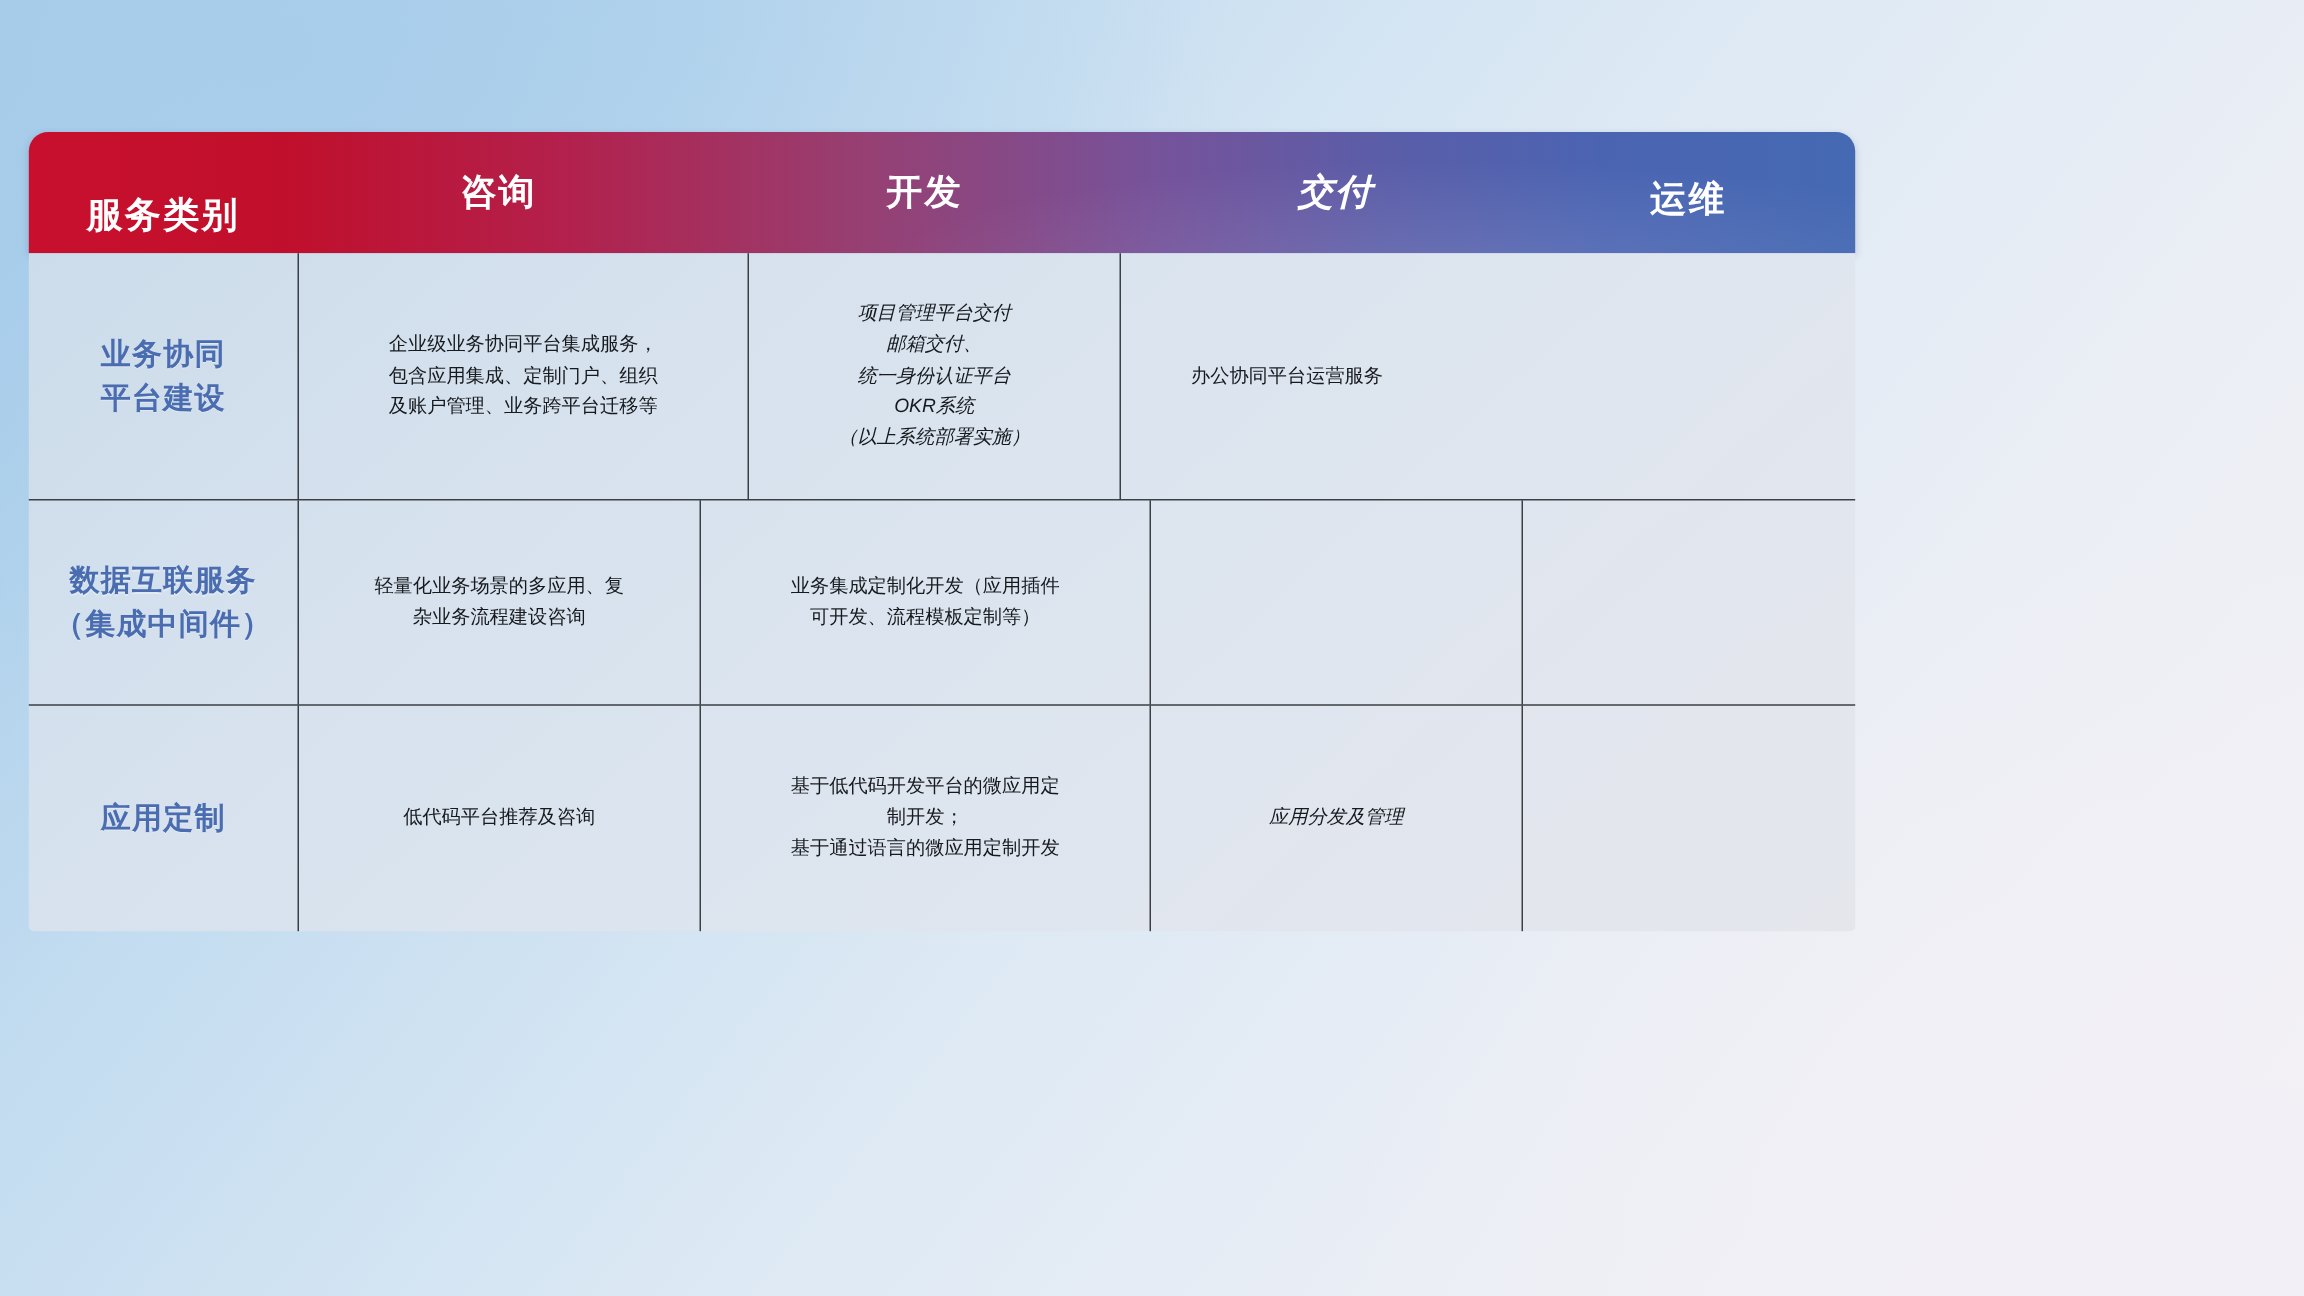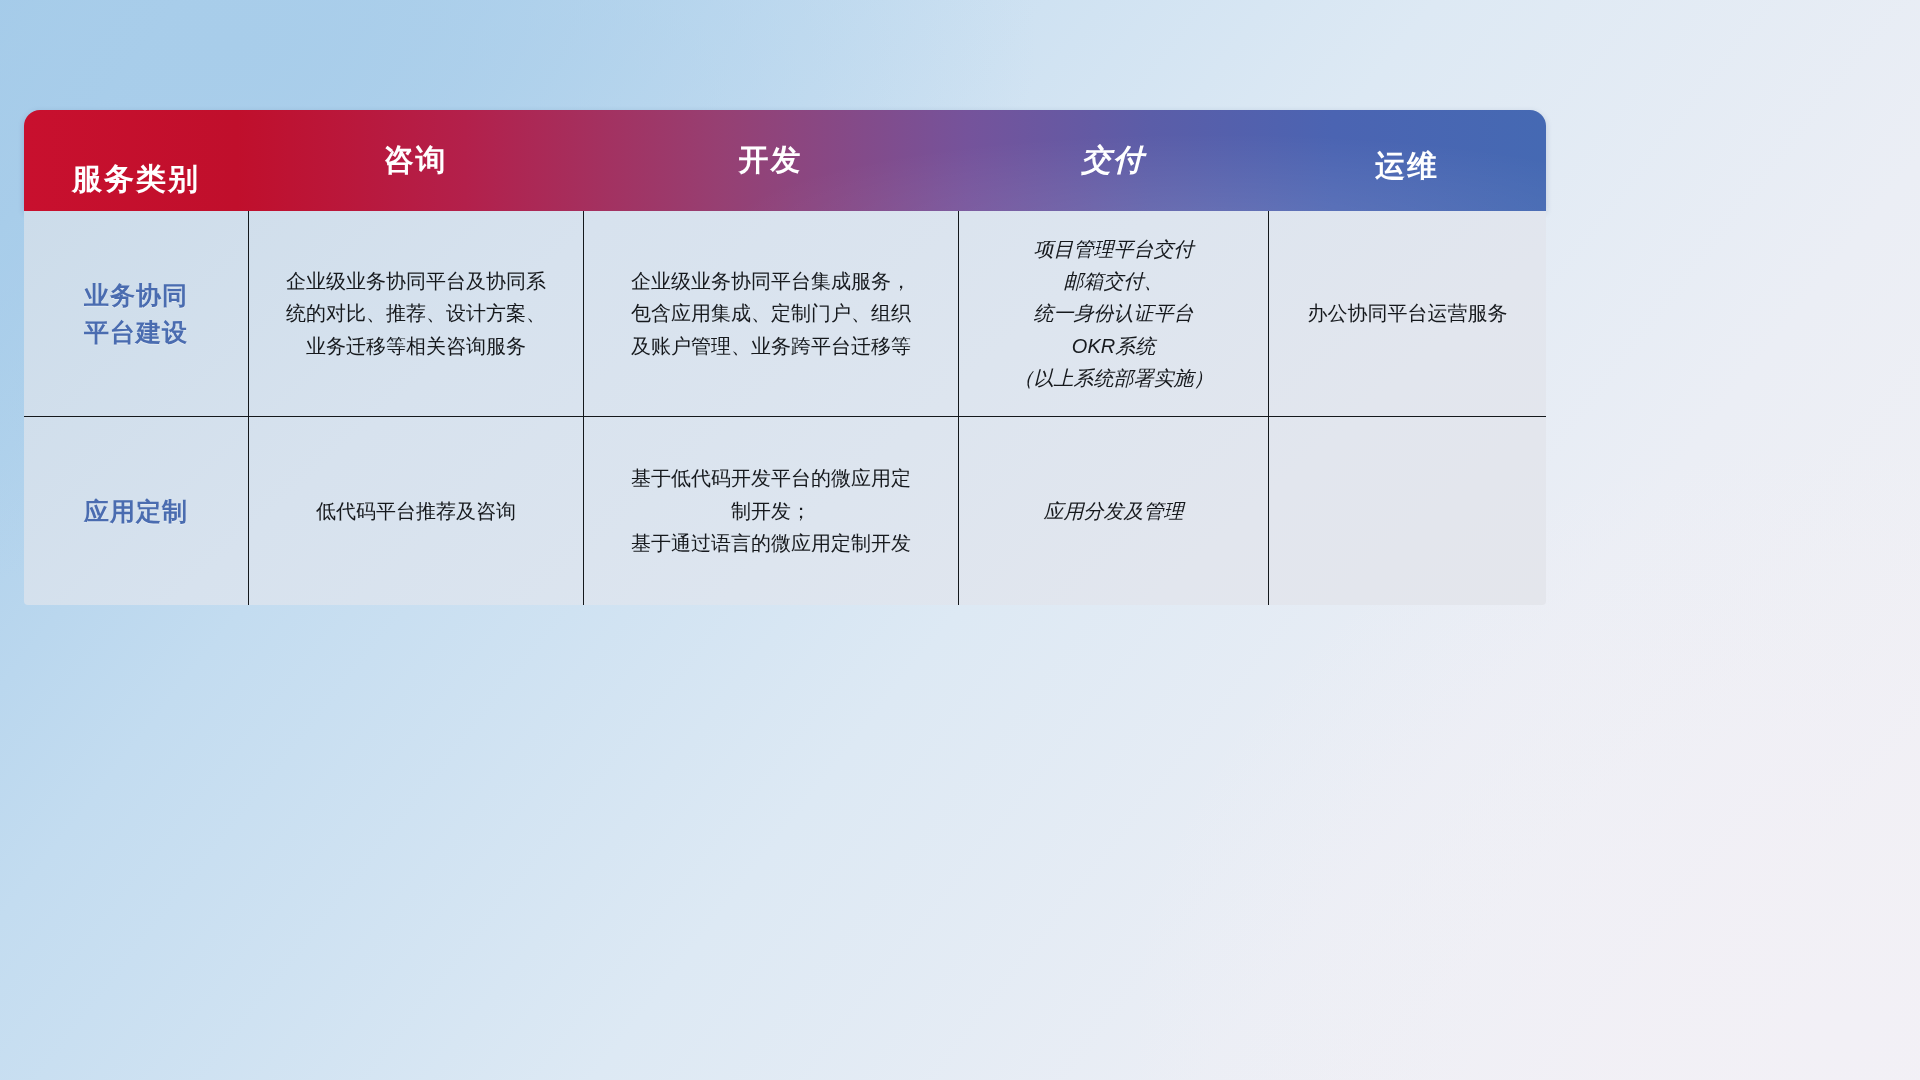--- a/index.html
+++ b/index.html
@@ -54,21 +54,21 @@
     background:linear-gradient(138deg,#ccdcea 0%,#d7e2ee 30%,#dde5ef 58%,#e2e6ee 80%,#e4e6ec 100%);
     border-radius:0 0 4px 4px;
   }
   .trow{display:flex;position:relative;}
   .trow + .trow{border-top:1.5px solid #14181c;}
 
   .td{
     position:relative;
     display:flex;align-items:center;justify-content:center;
     padding:10px 14px;box-sizing:border-box;
-    font-size:20px;line-height:1.62;color:#16191d;
+    font-size:16px;line-height:1.62;color:#16191d;
     text-align:center;white-space:pre-line;
   }
   .td + .td{border-left:1.5px solid #14181c;}
 
   
   .col-cat{width:224px;flex:0 0 224px;}
   .col-consult{width:335px;flex:0 0 335px;}
   .col-dev{width:375px;flex:0 0 375px;}
   .col-deliver{width:310px;flex:0 0 310px;font-style:italic;}
   .col-ops{width:278px;flex:0 0 278px;}
@@ -103,34 +103,41 @@
       <div class="th col-dev">开发</div>
       <div class="th col-deliver">交付</div>
       <div class="th col-ops">运维</div>
     </div>
 
     <div class="tbody">
 
       <div class="trow r1">
         <div class="td col-cat cat-label">业务协同
 平台建设</div>
-        <div class="td col-consult">企业级业务协同平台及协同系
-统的对比、推荐、设计方案、
-业务迁移等相关咨询服务</div>
         <div class="td col-dev">企业级业务协同平台集成服务，
 包含应用集成、定制门户、组织
 及账户管理、业务跨平台迁移等</div>
         <div class="td col-deliver">项目管理平台交付
 邮箱交付、
 统一身份认证平台
 OKR系统
 （以上系统部署实施）</div>
         <div class="td col-ops">办公协同平台运营服务</div>
       </div>
 
+      <div class="trow r2">
+        <div class="td col-cat cat-label">数据互联服务
+（集成中间件）</div>
+        <div class="td col-consult">轻量化业务场景的多应用、复
+杂业务流程建设咨询</div>
+        <div class="td col-dev">业务集成定制化开发（应用插件
+可开发、流程模板定制等）</div>
+        <div class="td col-deliver"></div>
+        <div class="td col-ops"></div>
+      </div>
 
       <div class="trow r3">
         <div class="td col-cat cat-label">应用定制</div>
         <div class="td col-consult">低代码平台推荐及咨询</div>
         <div class="td col-dev">基于低代码开发平台的微应用定
 制开发；
 基于通过语言的微应用定制开发</div>
         <div class="td col-deliver">应用分发及管理</div>
         <div class="td col-ops"></div>
       </div>

